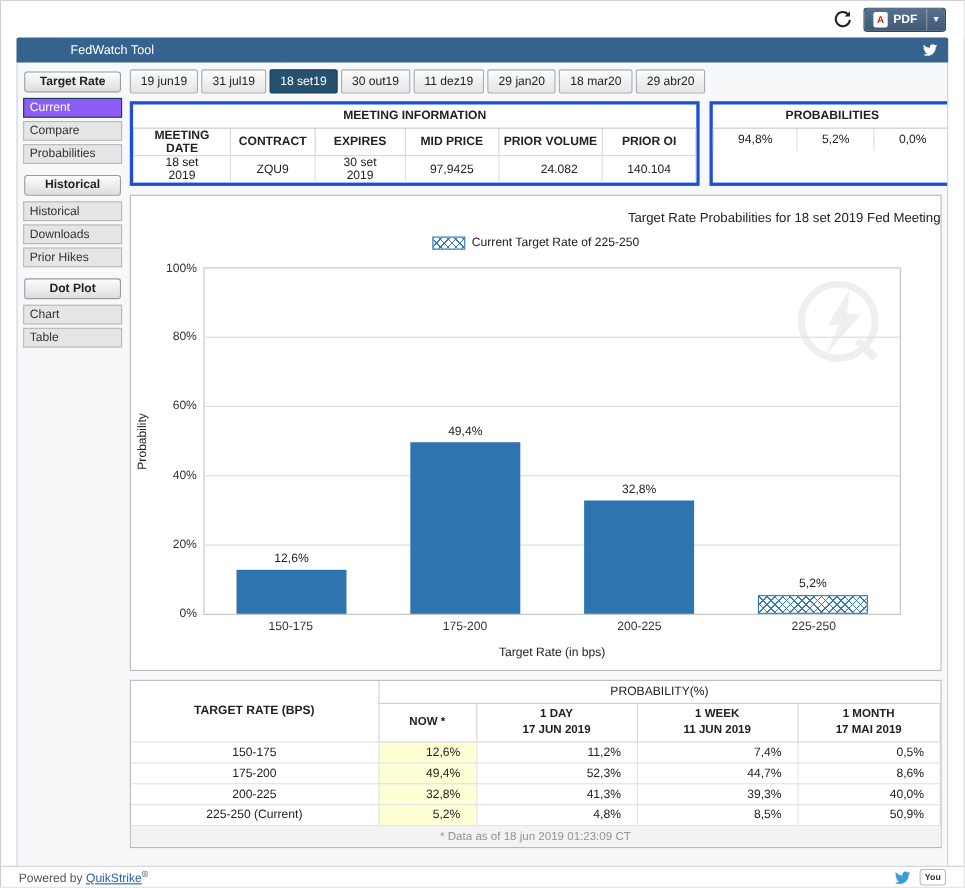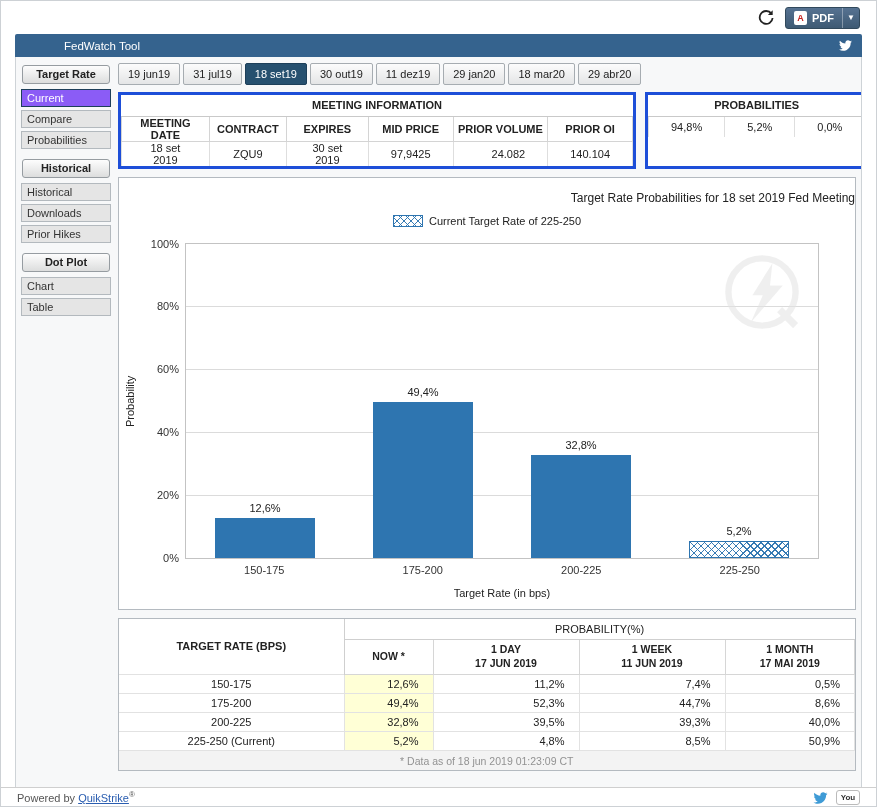--- a/index.html
+++ b/index.html
@@ -333,21 +333,21 @@
           <tr>
             <td class="pt-rate">175-200</td>
             <td class="pt-val now-col">49,4%</td>
             <td class="pt-val">52,3%</td>
             <td class="pt-val">44,7%</td>
             <td class="pt-val">8,6%</td>
           </tr>
           <tr>
             <td class="pt-rate">200-225</td>
             <td class="pt-val now-col">32,8%</td>
-            <td class="pt-val">39,5%</td>
+            <td class="pt-val">41,3%</td>
             <td class="pt-val">39,3%</td>
             <td class="pt-val">40,0%</td>
           </tr>
           <tr>
             <td class="pt-rate">225-250 (Current)</td>
             <td class="pt-val now-col">5,2%</td>
             <td class="pt-val">4,8%</td>
             <td class="pt-val">8,5%</td>
             <td class="pt-val">50,9%</td>
           </tr>

